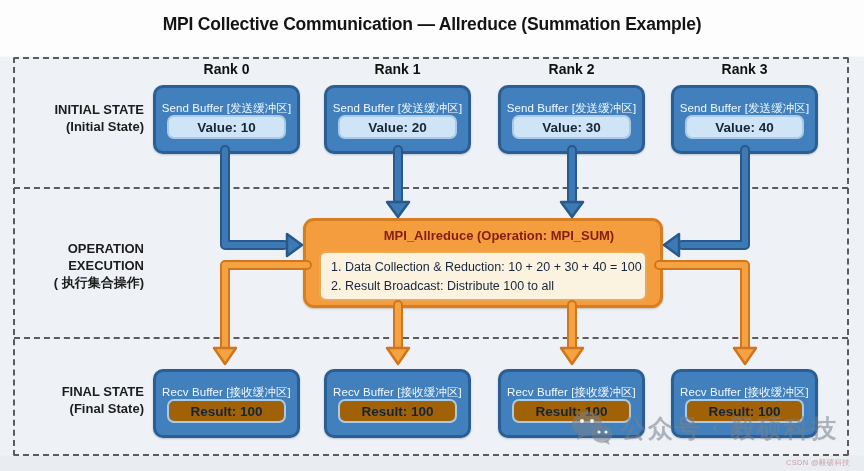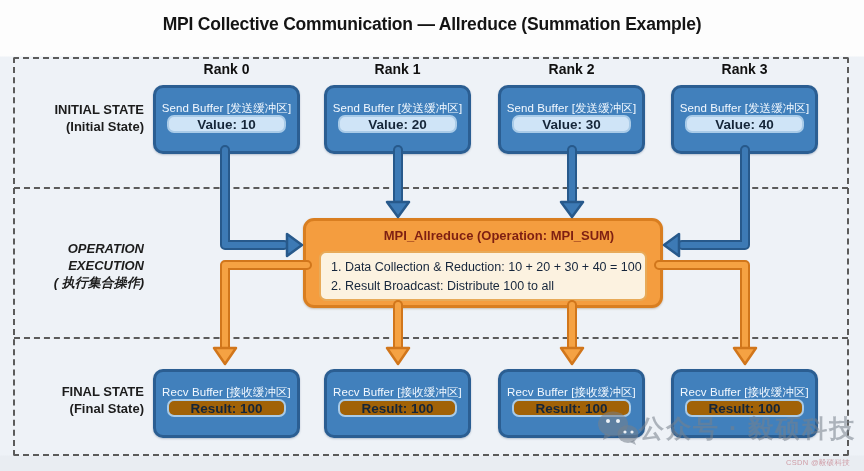--- a/index.html
+++ b/index.html
@@ -26,39 +26,39 @@
     border-top:2px dashed #5b5b5b;
   }
   .sep-1 { top:187px; }
   .sep-2 { top:337px; }
 
   .row-label {
     position:absolute; left:14px; width:130px; text-align:right;
     font-weight:bold; color:#1c1c1c; font-size:13px; line-height:1.3;
   }
   .row-label-initial { top:102px; }
-  .row-label-operation { top:241px;font-style:italic; }
+  .row-label-operation { top:241px; }
   .row-label-final { top:384px; }
 
   .rank-header {
     position:absolute; top:61px; width:147px; text-align:center;
     font-size:14px; font-weight:bold; color:#111;
   }
 
   .buf-box {
     position:absolute; width:147px; height:69px;
     background:#4180bc; border:3px solid #2b5e92; border-radius:10px;
     box-shadow:0 1px 2px rgba(20,50,90,0.25);
   }
   .buf-box .buf-label {
     display:block; margin-top:13px; text-align:center;
     font-size:11.5px; color:#f2f8ff; letter-spacing:0.1px; white-space:nowrap;
   }
   .buf-inner {
-    position:absolute; left:11px; right:11px; top:27px; height:18px;
+    position:absolute; left:11px; right:11px; top:27px; height:24px;
     background:#cfe4f7; border:2px solid #a9cbe8; border-radius:7px;
     display:flex; align-items:center; justify-content:center;
     font-size:13.5px; font-weight:bold; color:#152538;
   }
   .recv .buf-inner { background:#a16207; }
   .send-row { top:85px; }
   .recv-row { top:369px; }
   .col-0 { left:153px; } .col-1 { left:324px; } .col-2 { left:498px; } .col-3 { left:671px; }
 
   .op-box {
@@ -79,21 +79,21 @@
 
   svg.arrows { position:absolute; left:0; top:0; pointer-events:none; }
   .b-out { stroke:#27598b; stroke-width:10; fill:none; stroke-linejoin:round; stroke-linecap:round; }
   .b-in  { stroke:#3d7ab5; stroke-width:6;  fill:none; stroke-linejoin:round; stroke-linecap:round; }
   .b-head{ fill:#3d7ab5; stroke:#27598b; stroke-width:2.5; stroke-linejoin:round; }
   .o-out { stroke:#d1761b; stroke-width:10; fill:none; stroke-linejoin:round; stroke-linecap:round; }
   .o-in  { stroke:#f5a243; stroke-width:6;  fill:none; stroke-linejoin:round; stroke-linecap:round; }
   .o-head{ fill:#f5a243; stroke:#d1761b; stroke-width:2.5; stroke-linejoin:round; }
 
   .wm-wechat {
-    position:absolute; left:597px; top:410px; display:flex; align-items:center; 
+    position:absolute; left:571px; top:410px; display:flex; align-items:center; gap:8px;
     color:rgba(118,127,138,0.55); font-size:25px; font-weight:bold; letter-spacing:2px;
     white-space:nowrap;
   }
   .wm-wechat svg { flex:0 0 auto; }
   .wm-csdn {
     position:absolute; right:14px; top:458px; font-size:7.5px;
     color:rgba(205,150,160,0.9); letter-spacing:0.3px;
   }
 </style>
 </head>

